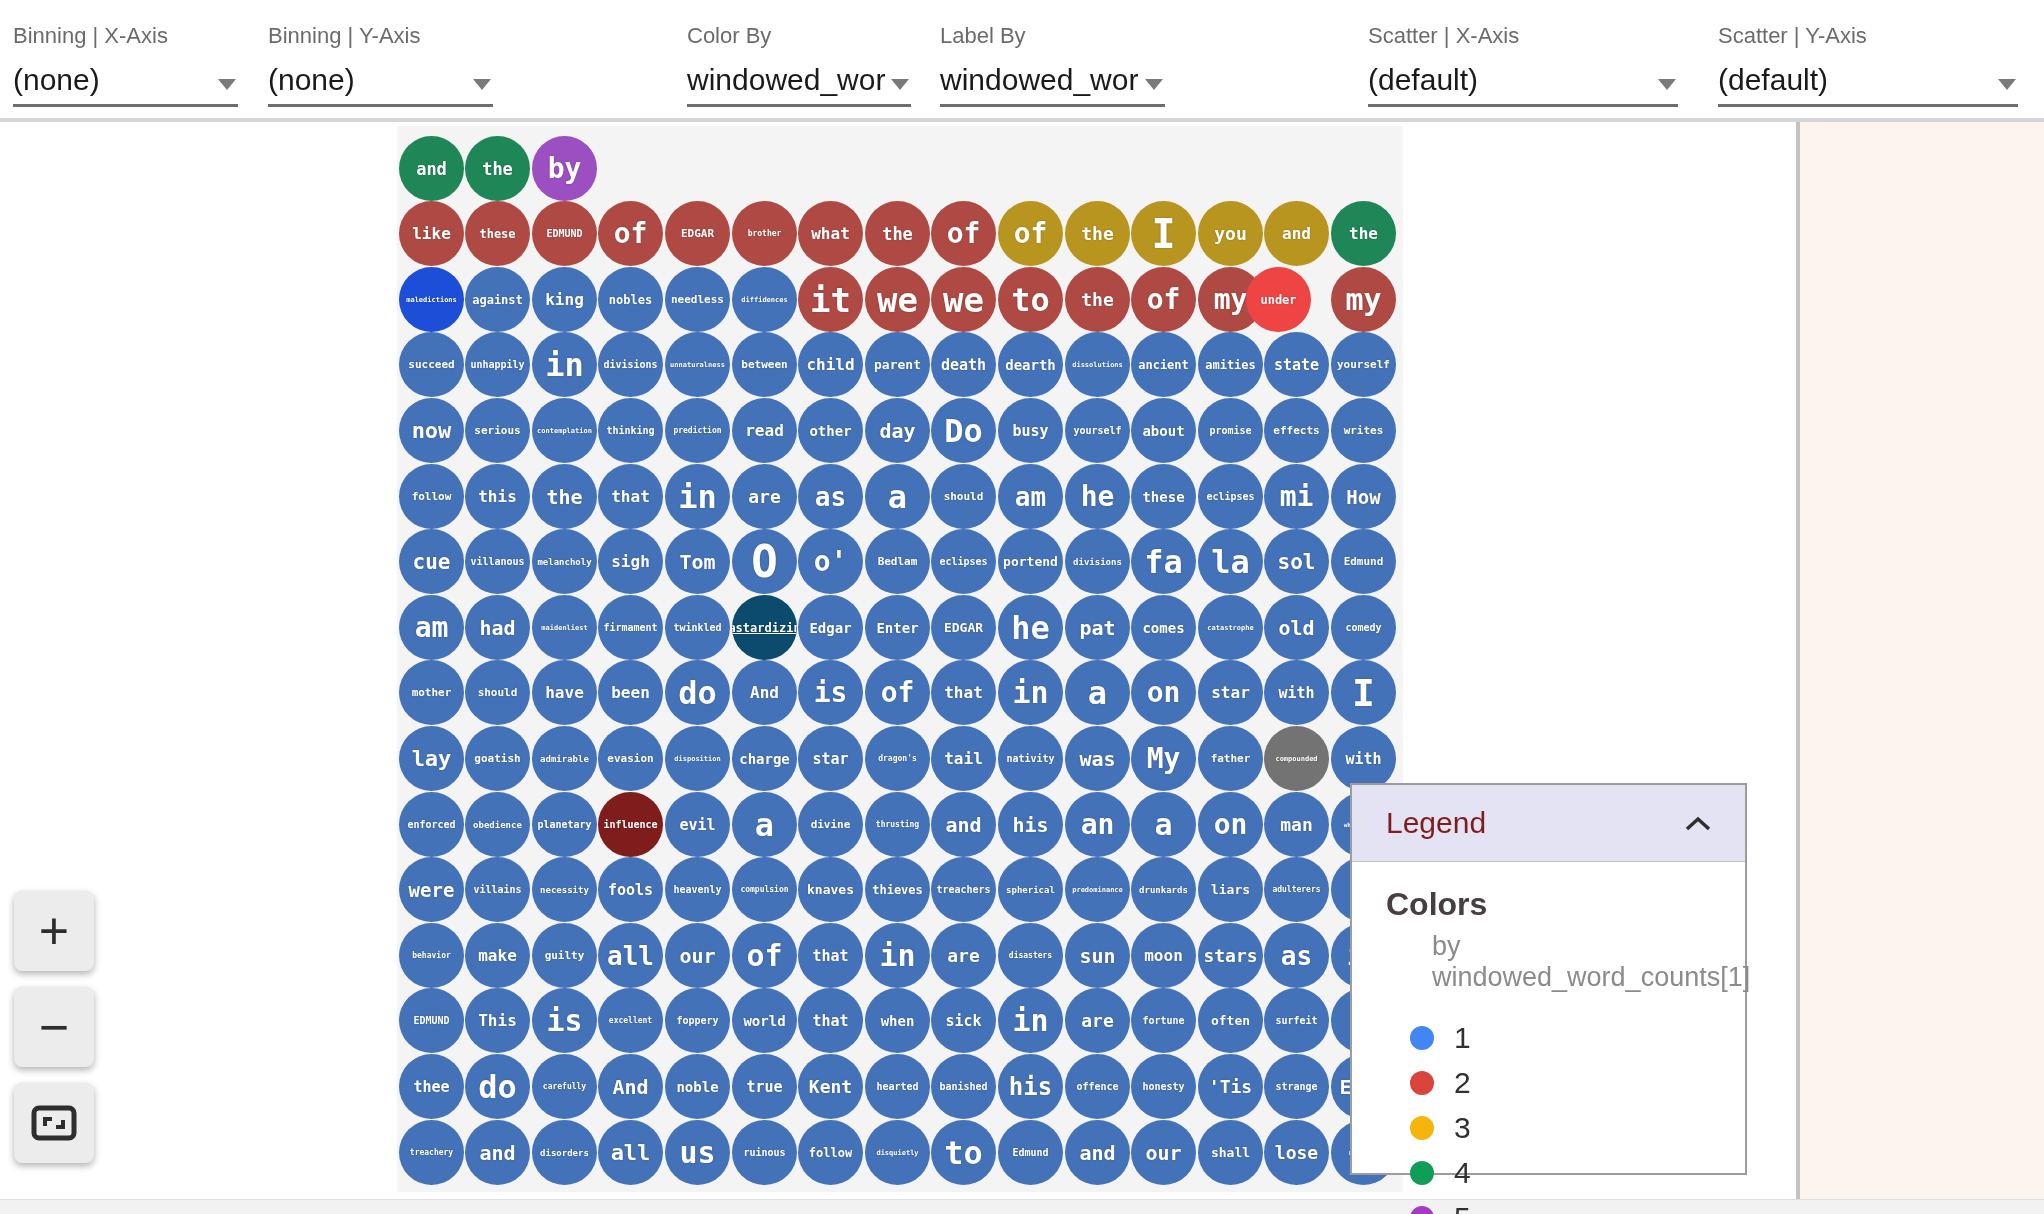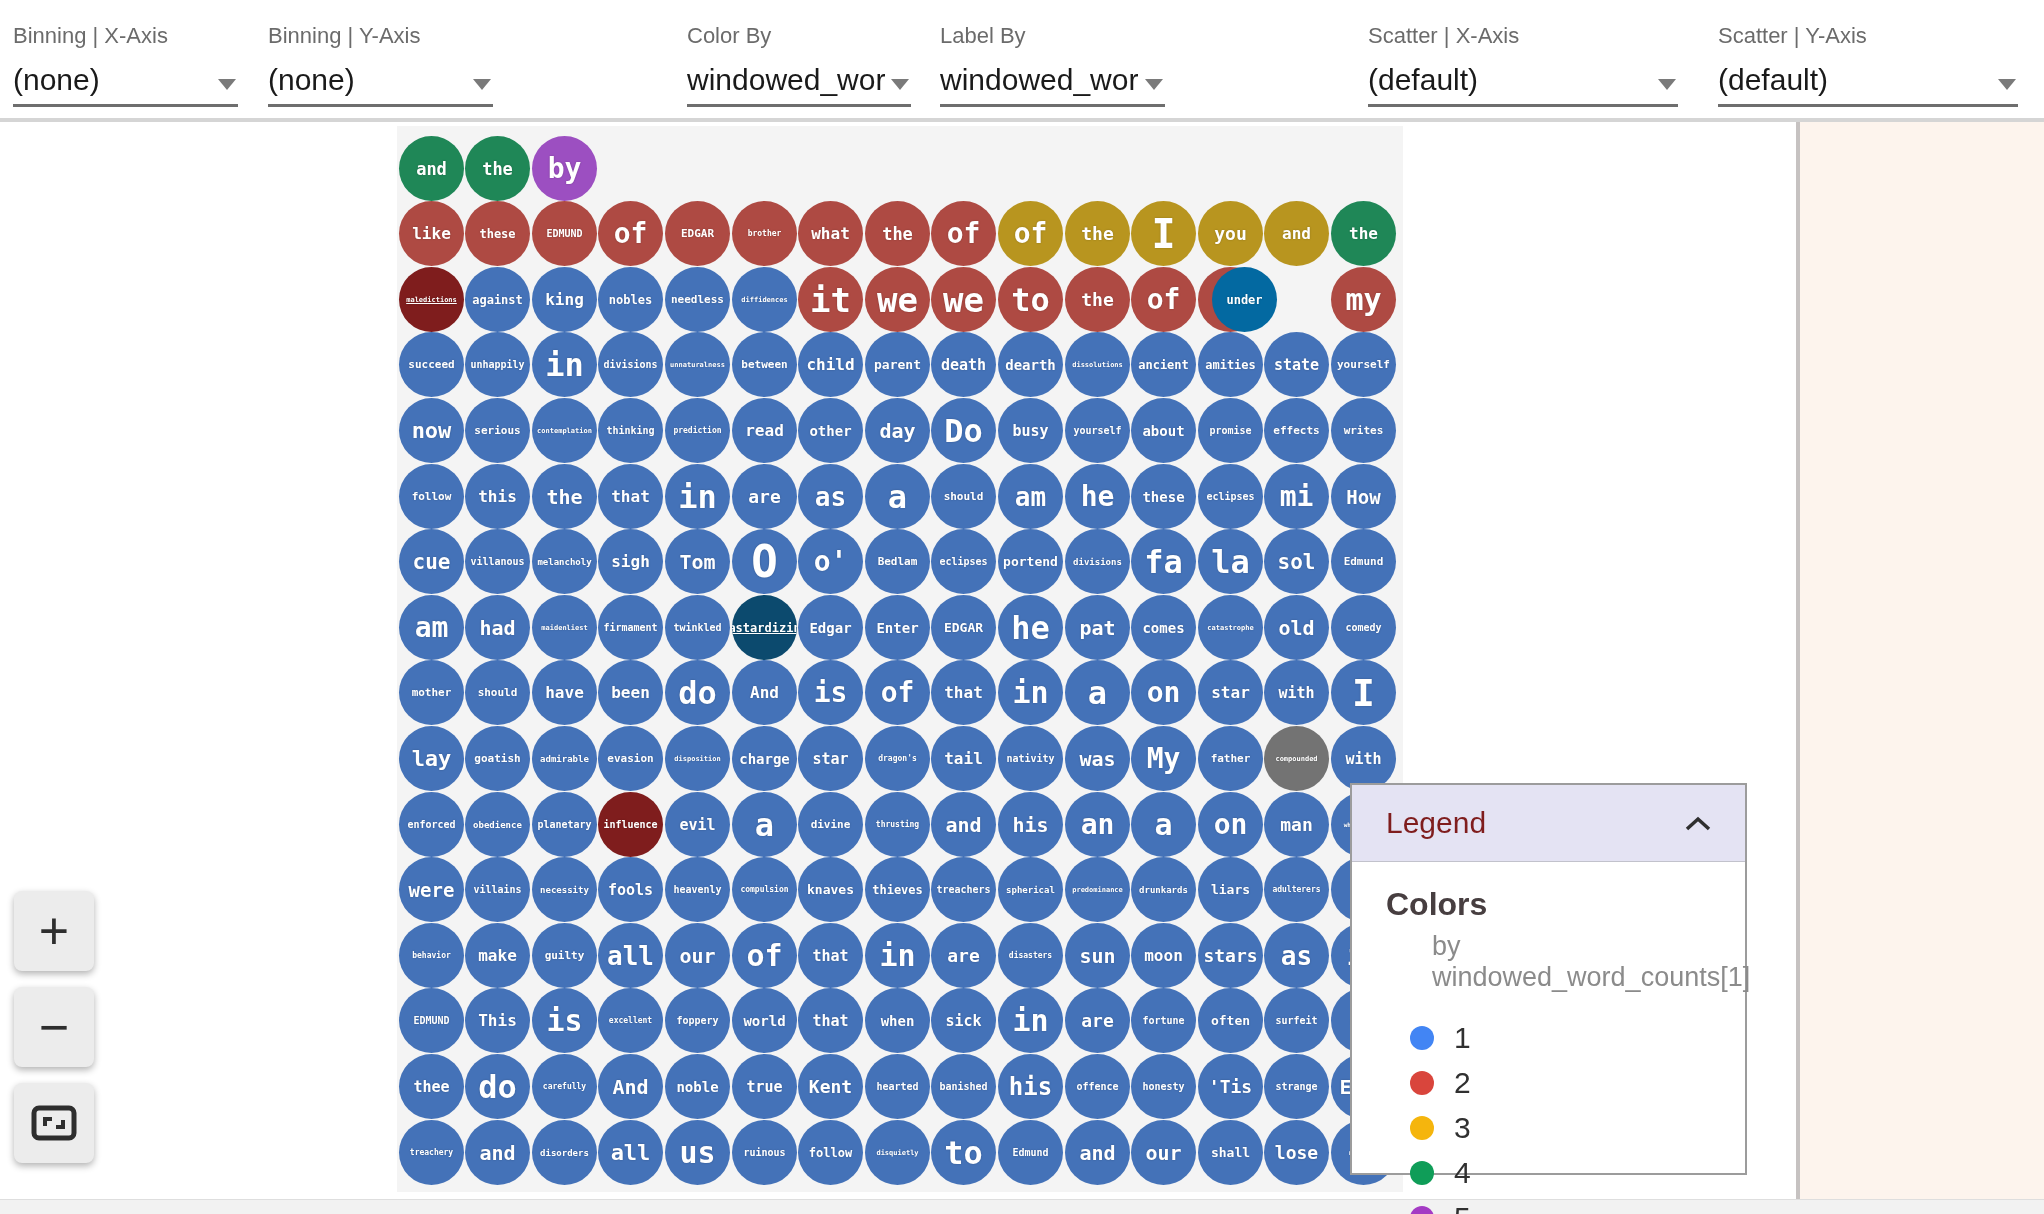--- a/index.html
+++ b/index.html
@@ -113,34 +113,34 @@
       <div class="circle" style="left: 335px; top: 75px; background: rgb(174, 74, 67); font-size: 8px;">brother</div>
       <div class="circle" style="left: 401px; top: 75px; background: rgb(174, 74, 67); font-size: 16px;">what</div>
       <div class="circle" style="left: 468px; top: 75px; background: rgb(174, 74, 67); font-size: 17px;">the</div>
       <div class="circle" style="left: 534px; top: 75px; background: rgb(174, 74, 67); font-size: 28px;">of</div>
       <div class="circle" style="left: 601px; top: 75px; background: rgb(184, 149, 31); font-size: 28px;">of</div>
       <div class="circle" style="left: 668px; top: 75px; background: rgb(184, 149, 31); font-size: 18px;">the</div>
       <div class="circle" style="left: 734px; top: 75px; background: rgb(184, 149, 31); font-size: 40px;">I</div>
       <div class="circle" style="left: 801px; top: 75px; background: rgb(184, 149, 31); font-size: 18px;">you</div>
       <div class="circle" style="left: 867px; top: 75px; background: rgb(184, 149, 31); font-size: 16px;">and</div>
       <div class="circle" style="left: 934px; top: 75px; background: rgb(31, 135, 87); font-size: 16px;">the</div>
-      <div class="circle" style="left: 2px; top: 141px; background: #7f1d1d; font-size: 7px; text-decoration: underline;">maledictions</div>
+      <div class="circle" style="left: 2px; top: 141px; background: #1d4ed8; font-size: 7px;">maledictions</div>
       <div class="circle" style="left: 68px; top: 141px; background: rgb(68, 114, 184); font-size: 12px;">against</div>
       <div class="circle" style="left: 135px; top: 141px; background: rgb(68, 114, 184); font-size: 16px;">king</div>
       <div class="circle" style="left: 201px; top: 141px; background: rgb(68, 114, 184); font-size: 12px;">nobles</div>
       <div class="circle" style="left: 268px; top: 141px; background: rgb(68, 114, 184); font-size: 11px;">needless</div>
       <div class="circle" style="left: 335px; top: 141px; background: rgb(68, 114, 184); font-size: 7px;">diffidences</div>
       <div class="circle" style="left: 401px; top: 141px; background: rgb(174, 74, 67); font-size: 34px;">it</div>
       <div class="circle" style="left: 468px; top: 141px; background: rgb(174, 74, 67); font-size: 34px;">we</div>
       <div class="circle" style="left: 534px; top: 141px; background: rgb(174, 74, 67); font-size: 34px;">we</div>
       <div class="circle" style="left: 601px; top: 141px; background: rgb(174, 74, 67); font-size: 32px;">to</div>
       <div class="circle" style="left: 668px; top: 141px; background: rgb(174, 74, 67); font-size: 18px;">the</div>
       <div class="circle" style="left: 734px; top: 141px; background: rgb(174, 74, 67); font-size: 28px;">of</div>
       <div class="circle" style="left: 801px; top: 141px; background: rgb(174, 74, 67); font-size: 28px;">my</div>
-      <div class="circle" style="left: 815px; top: 141px; background: #0369a1; font-size: 12px;">under</div>
+      <div class="circle" style="left: 849px; top: 141px; background: #ef4444; font-size: 12px;">under</div>
       <div class="circle" style="left: 934px; top: 141px; background: rgb(174, 74, 67); font-size: 30px;">my</div>
       <div class="circle" style="left: 2px; top: 206px; background: rgb(68, 114, 184); font-size: 11px;">succeed</div>
       <div class="circle" style="left: 68px; top: 206px; background: rgb(68, 114, 184); font-size: 10px;">unhappily</div>
       <div class="circle" style="left: 135px; top: 206px; background: rgb(68, 114, 184); font-size: 32px;">in</div>
       <div class="circle" style="left: 201px; top: 206px; background: rgb(68, 114, 184); font-size: 10px;">divisions</div>
       <div class="circle" style="left: 268px; top: 206px; background: rgb(68, 114, 184); font-size: 7px;">unnaturalness</div>
       <div class="circle" style="left: 335px; top: 206px; background: rgb(68, 114, 184); font-size: 11px;">between</div>
       <div class="circle" style="left: 401px; top: 206px; background: rgb(68, 114, 184); font-size: 16px;">child</div>
       <div class="circle" style="left: 468px; top: 206px; background: rgb(68, 114, 184); font-size: 13px;">parent</div>
       <div class="circle" style="left: 534px; top: 206px; background: rgb(68, 114, 184); font-size: 15px;">death</div>

